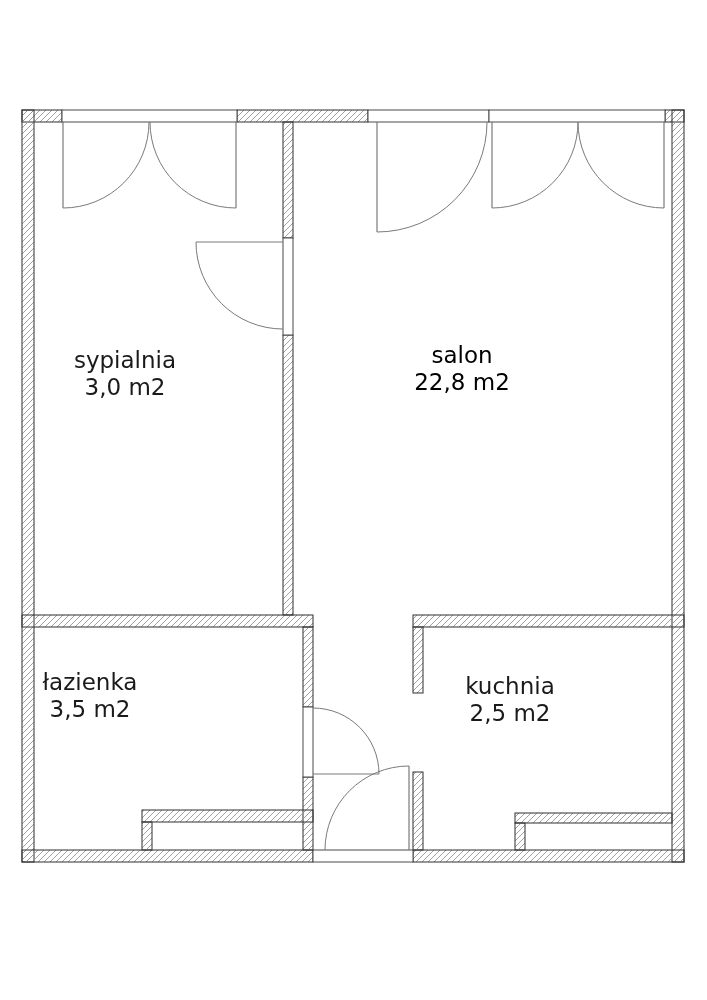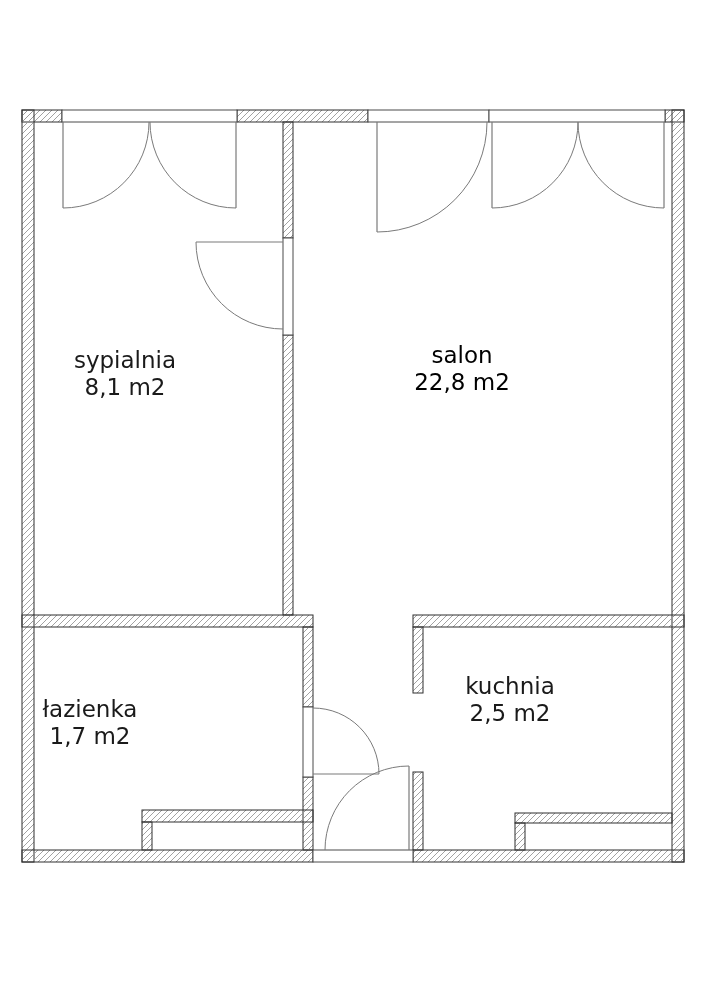--- a/index.html
+++ b/index.html
@@ -79,31 +79,31 @@
         <path d="M 236 208 A 86 86 0 0 1 150 122" fill="none" stroke="#7a7a7a" stroke-width="1"></path>
         <line x1="492" y1="122" x2="492" y2="208" stroke="#7a7a7a" stroke-width="1.2"></line>
         <line x1="664" y1="122" x2="664" y2="208" stroke="#7a7a7a" stroke-width="1.2"></line>
         <path d="M 492 208 A 86 86 0 0 0 578 122" fill="none" stroke="#7a7a7a" stroke-width="1"></path>
         <path d="M 664 208 A 86 86 0 0 1 578 122" fill="none" stroke="#7a7a7a" stroke-width="1"></path>
       </g>
   </svg>
 
   <div class="room-label" style="left: 125px; top: 374px; color: rgb(26, 26, 26);">
     <div>sypialnia</div>
-    <div>8,1 m2</div>
+    <div>3,0 m2</div>
   </div>
 
   <div class="room-label" style="left: 462px; top: 369px; color: #000000;">
     <div>salon</div>
     <div>22,8 m2</div>
   </div>
 
-  <div class="room-label" style="left: 90px; top: 696px; color: rgb(26, 26, 26); margin-top: 27px;">
+  <div class="room-label" style="left: 90px; top: 696px; color: rgb(26, 26, 26);">
     <div>łazienka</div>
-    <div>1,7 m2</div>
+    <div>3,5 m2</div>
   </div>
 
   <div class="room-label" style="left: 510px; top: 692px; color: rgb(26, 26, 26); margin-top: 8px;">
     <div>kuchnia</div>
     <div>2,5 m2</div>
   </div>
 
 </div>
 
 </body></html>

